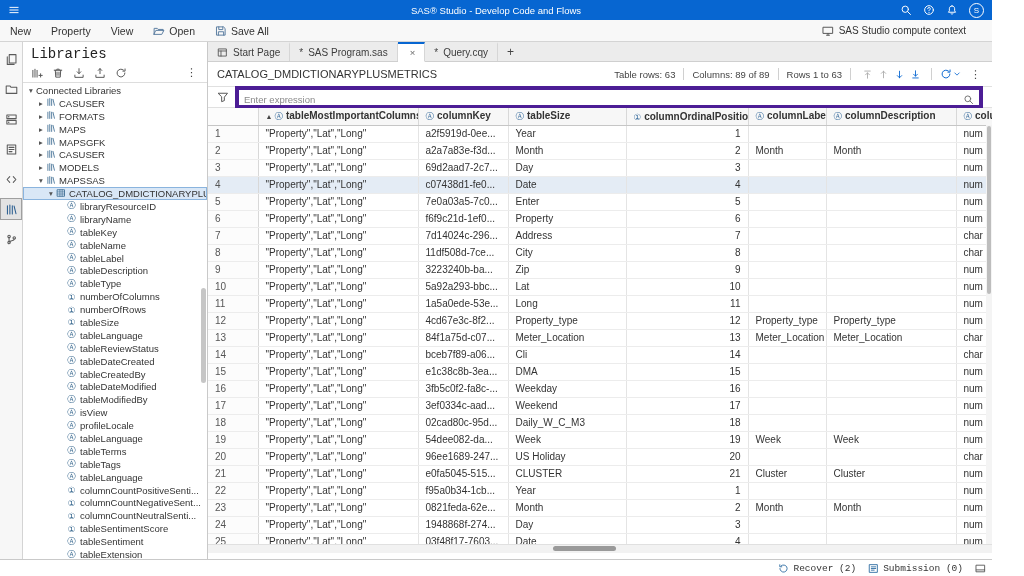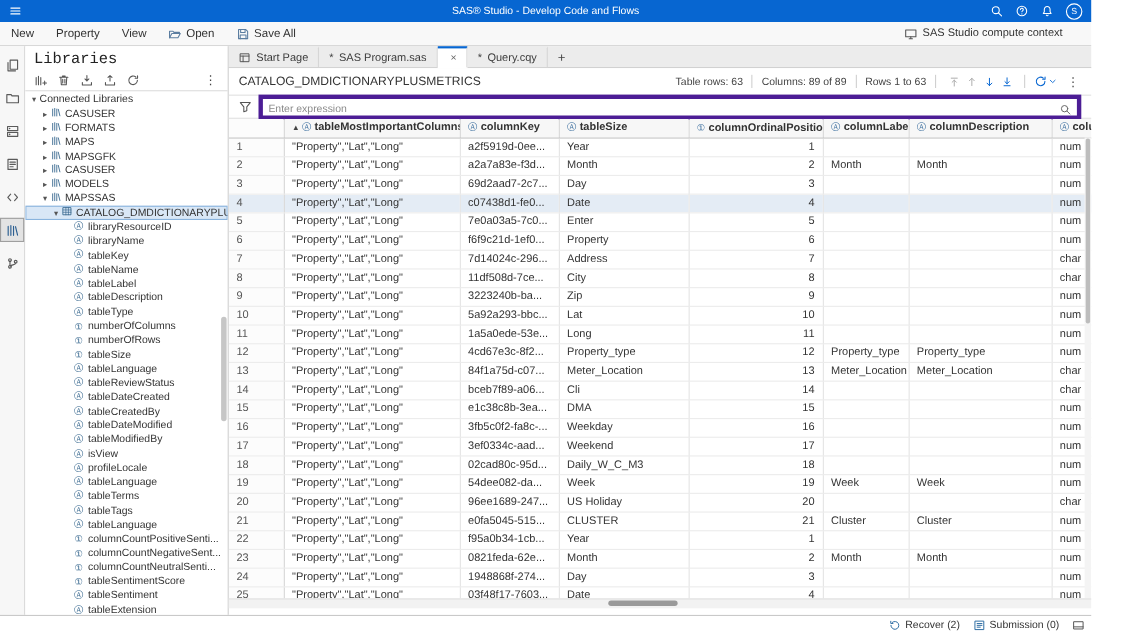--- a/index.html
+++ b/index.html
@@ -68,21 +68,21 @@
   .grid tr.hl td{background:#e4ecf5;}
   .grid .num-col{text-align:right;}
   .hicon{color:#3b6e9e;font-weight:normal;font-size:8.5px;margin-right:3px;}
   .sort{color:#444;font-size:7px;margin-right:2px;}
   .gvscroll{position:absolute;top:17px;right:0;bottom:0;width:6px;background:#f4f4f4;}
   .gvthumb{position:absolute;top:1px;left:1px;width:4px;height:40%;border-radius:2px;background:#bdbdbd;}
   .hscroll{height:8px;background:#f2f2f2;border-top:1px solid #e0e0e0;position:relative;flex:0 0 auto;margin-bottom:6px;}
   .hthumb{position:absolute;top:1px;height:5px;border-radius:3px;background:#9a9a9a;}
   
   .statusbar{height:16px;border-top:1px solid #c9c9c9;display:flex;align-items:center;font-size:9.5px;padding:0 6px;color:#333;flex:0 0 auto;background:#fff;}
-  .statusbar .right{margin-left:auto;display:flex;align-items:center;}
+  .statusbar .right{margin-left:auto;display:flex;align-items:center;font-family:Liberation Mono, monospace;}
   .status-item{display:flex;align-items:center;gap:4px;color:#333;}
   .status-item .icon{color:#2d6ca2;}
 </style>
 </head>
 <body>
 
 <div class="app">
 
   <header class="topbar">
     <span class="icon i12" id="hamburger">

